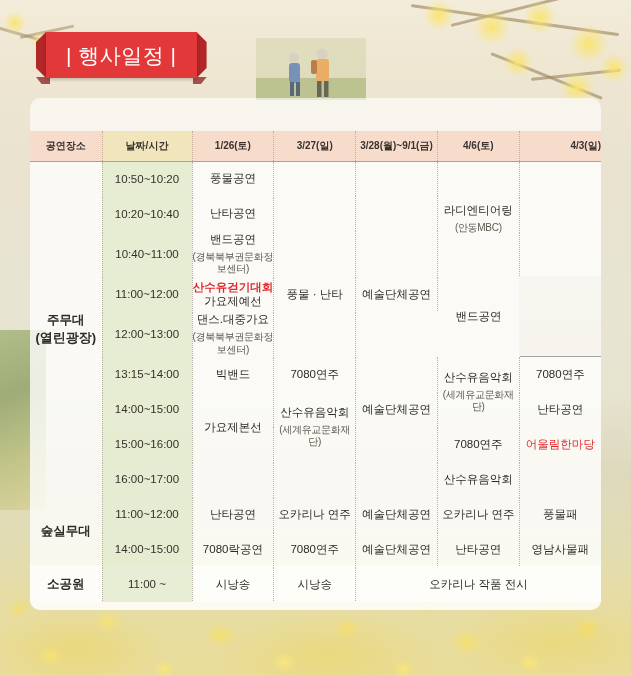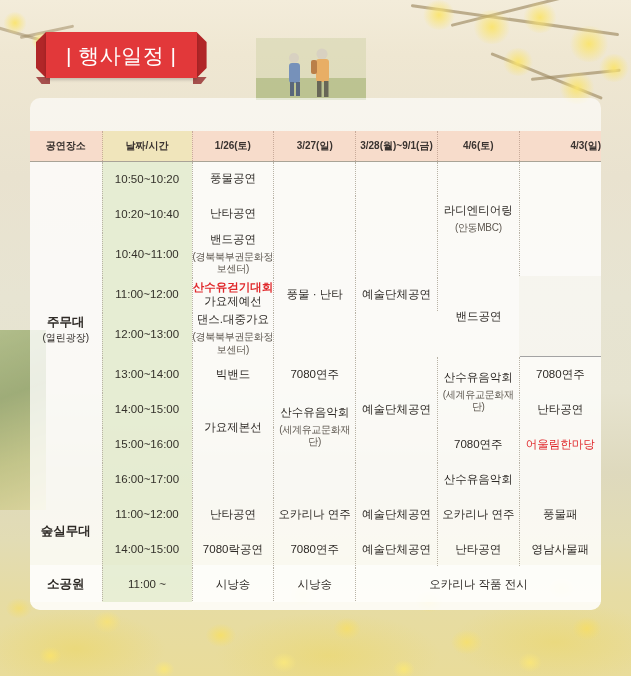--- a/index.html
+++ b/index.html
@@ -115,21 +115,21 @@
     border-bottom:1px solid rgba(255,255,255,.0);
     background:rgba(255,255,255,.52);
   }
   tbody td:last-child { border-right:none; }
   td.venue {
     background:rgba(255,255,255,.45);
     font-size:12.5px; font-weight:bold; color:#2e2a26;
     width:72px; border-right:1px dotted #b9b3a6;
     line-height:1.35;
   }
-  td.venue .sub { display:block; font-size:10px; font-weight:normal; }
+  td.venue .sub { display:block; font-size:13px; font-weight:bold; }
   td.time {
     background:rgba(226,234,204,.78);
     font-size:11.5px; color:#33302a; width:90px;
     border-right:1px dotted #b9b3a6;
   }
   td.cell { width:81.8px; line-height:1.25; }
   td.cell .sub { display:block; font-size:10px; color:#5c564e; margin-top:5px; letter-spacing:-.3px; }
   .row-line td { border-top:1px solid #a3a3a3; }
   .sec-line td { border-top:1.6px solid #a9a396; }
   .red { color:#e0282b; font-weight:normal; }
@@ -259,21 +259,21 @@
       <td class="time">12:00~13:00</td>
       <td class="cell">
         <span>댄스.대중가요</span>
         <span class="sub">(경북북부권문화정보센터)</span>
       </td>
       <td class="cell"></td>
       <td class="cell"></td>
     </tr>
 
     <tr class="r row-line">
-      <td class="time">13:00~14:00</td>
+      <td class="time">13:15~14:00</td>
       <td class="cell">빅밴드</td>
       <td class="cell">7080연주</td>
       <td class="cell"></td>
       <td class="cell" rowspan="2">
         <span>산수유음악회</span>
         <span class="sub">(세계유교문화재단)</span>
       </td>
       <td class="cell">7080연주</td>
     </tr>
 

